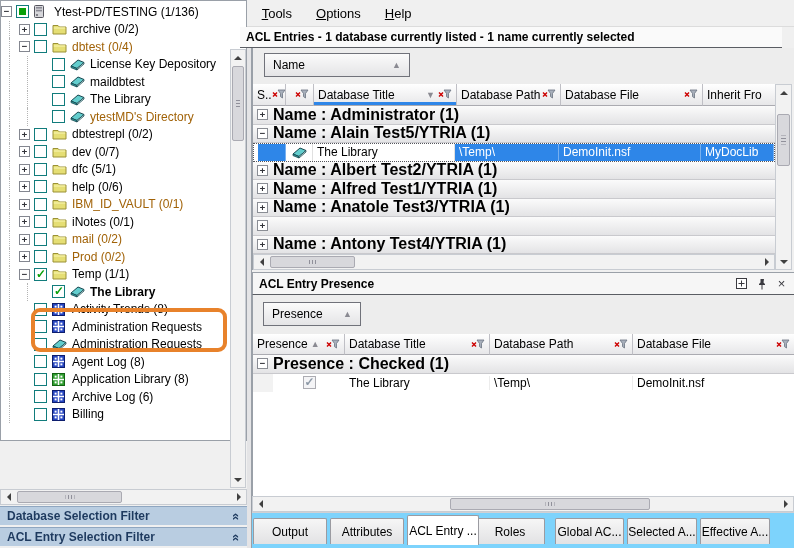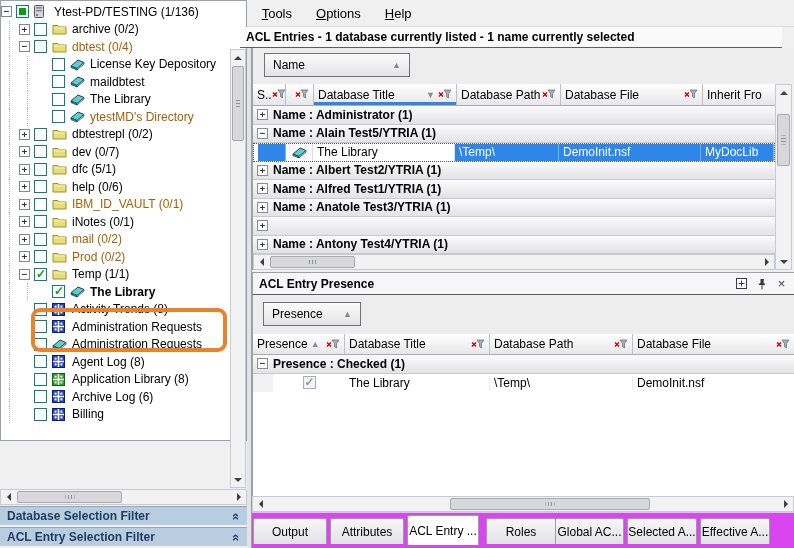--- a/index.html
+++ b/index.html
@@ -77,34 +77,34 @@
   .hcell { background:linear-gradient(#FFFFFF,#E7E7E9); border-right:1px solid #BFBFC5; border-bottom:1px solid #ABABB1;
            display:flex; align-items:center; padding:0 4px; font-size:12px; position:relative; overflow:hidden; white-space:nowrap; }
   .hcell .hsp { flex:1 1 auto; }
   .hcell .tri { color:#8A8A92; font-size:9px; margin:0 3px; }
   .hcell.sorted::after { content:""; position:absolute; left:0; right:0; bottom:0; height:3px; background:#2E86E8; }
   .fic { flex:0 0 auto; display:flex; }
 
   .rows-box { background:#fff; border-left:1px solid #9AA0A8; overflow:hidden; }
   .grow { height:18.5px; display:flex; align-items:center; background:linear-gradient(#FBFBFB,#E3E3E5);
           border-bottom:1px solid #C9C9CD; padding-left:4px; }
-  .grow b { font-size:12px; margin-left:5px; }
+  .grow b { font-size:16px; margin-left:5px; }
   .gexp { width:11px; height:11px; border:1px solid #8A8D94; background:#fff; color:#33343A;
           font:bold 9px "DejaVu Sans Mono",monospace; line-height:9px; text-align:center; flex:0 0 auto; }
   .erow { height:18.5px; display:flex; align-items:stretch; border:1px dotted #55565C; background:#fff; }
   .ecell { display:flex; align-items:center; padding:0 4px; font-size:12px; overflow:hidden; white-space:nowrap; }
   .bc { background:#2E86E8; color:#fff; border-right:1px solid rgba(255,255,255,.35); }
   .wc { background:#fff; color:#000; border-right:1px solid #E0E0E0; }
 
   .prow { height:18px; display:flex; align-items:center; background:#fff; }
   .pcheck { width:13px; height:13px; border:1px solid #ACACB2; background:#F4F4F6; position:relative; flex:0 0 auto; }
   .pcheck::after { content:"✓"; position:absolute; left:1px; top:-2px; color:#8C98A6; font-weight:bold; font-size:12px; }
 
   
-  .tabstrip { left:252px; top:512px; width:542px; height:36px; background:#d946ef; border-top:1px solid #D0D0D4; }
+  .tabstrip { left:252px; top:512px; width:542px; height:36px; background:#7dd3fc; border-top:1px solid #D0D0D4; }
   .tab { position:absolute; top:5px; height:26px; background:linear-gradient(#F6F6F6,#E2E2E4);
          border:1px solid #9B9BA1; border-bottom:none; display:flex; align-items:center; justify-content:center;
          font-size:12px; border-radius:2px 2px 0 0; }
   .tab.active { top:2px; height:30px; background:#fff; z-index:2; }
 </style>
 </head>
 <body>
 
 <div id="root">
 
@@ -740,21 +740,21 @@
   <div class="abs tabstrip" id="tabstrip">
       <div class="tab" style="left: 1px; width: 74px;">
         <span>Output</span>
       </div>
       <div class="tab" style="left: 78px; width: 74px;">
         <span>Attributes</span>
       </div>
       <div class="tab active" style="left: 155px; width: 72px;">
         <span>ACL Entry ...</span>
       </div>
-      <div class="tab" style="left: 234px; width: 70px;">
+      <div class="tab" style="left: 223px; width: 70px;">
         <span>Roles</span>
       </div>
       <div class="tab" style="left: 303px; width: 69px;">
         <span>Global AC...</span>
       </div>
       <div class="tab" style="left: 375px; width: 70px;">
         <span>Selected A...</span>
       </div>
       <div class="tab" style="left: 448px; width: 70px;">
         <span>Effective A...</span>

